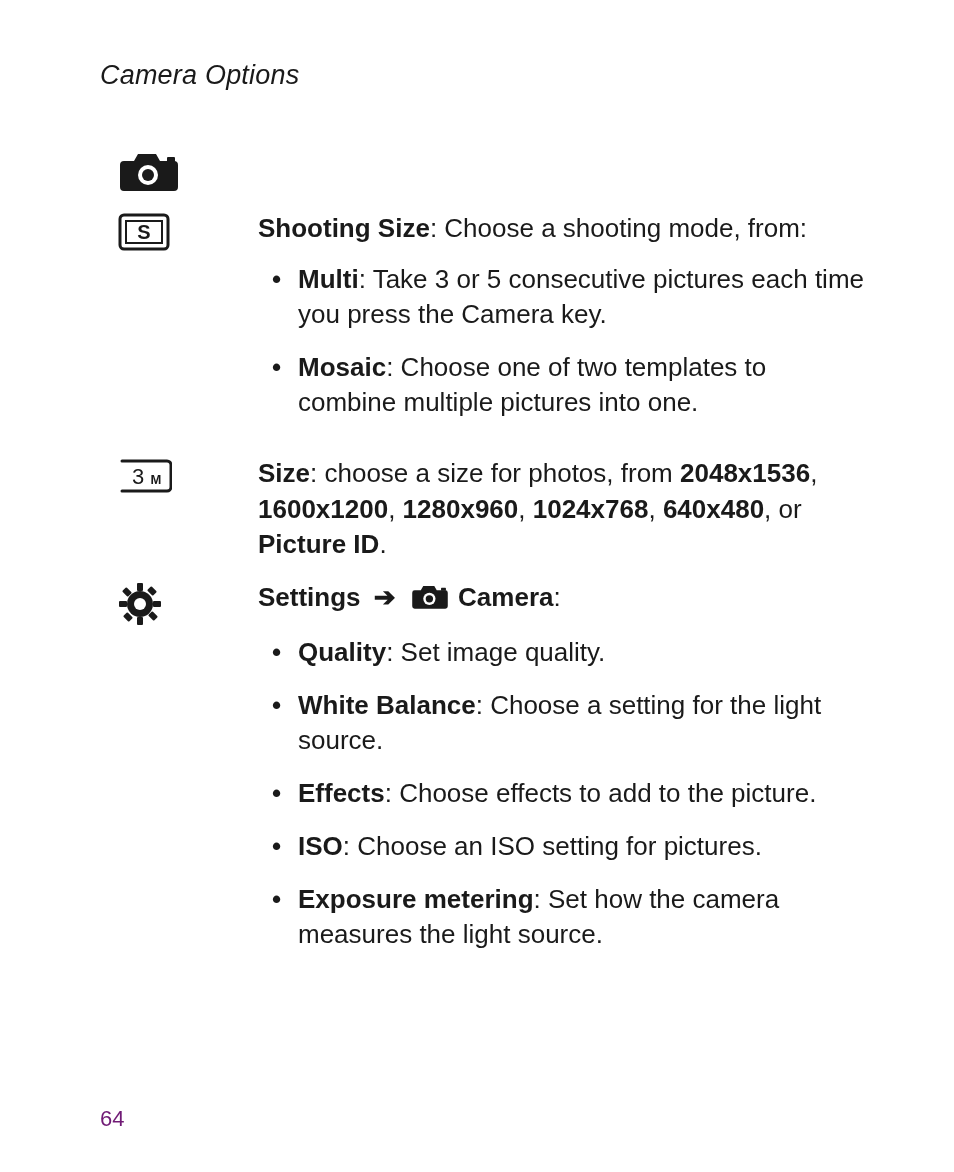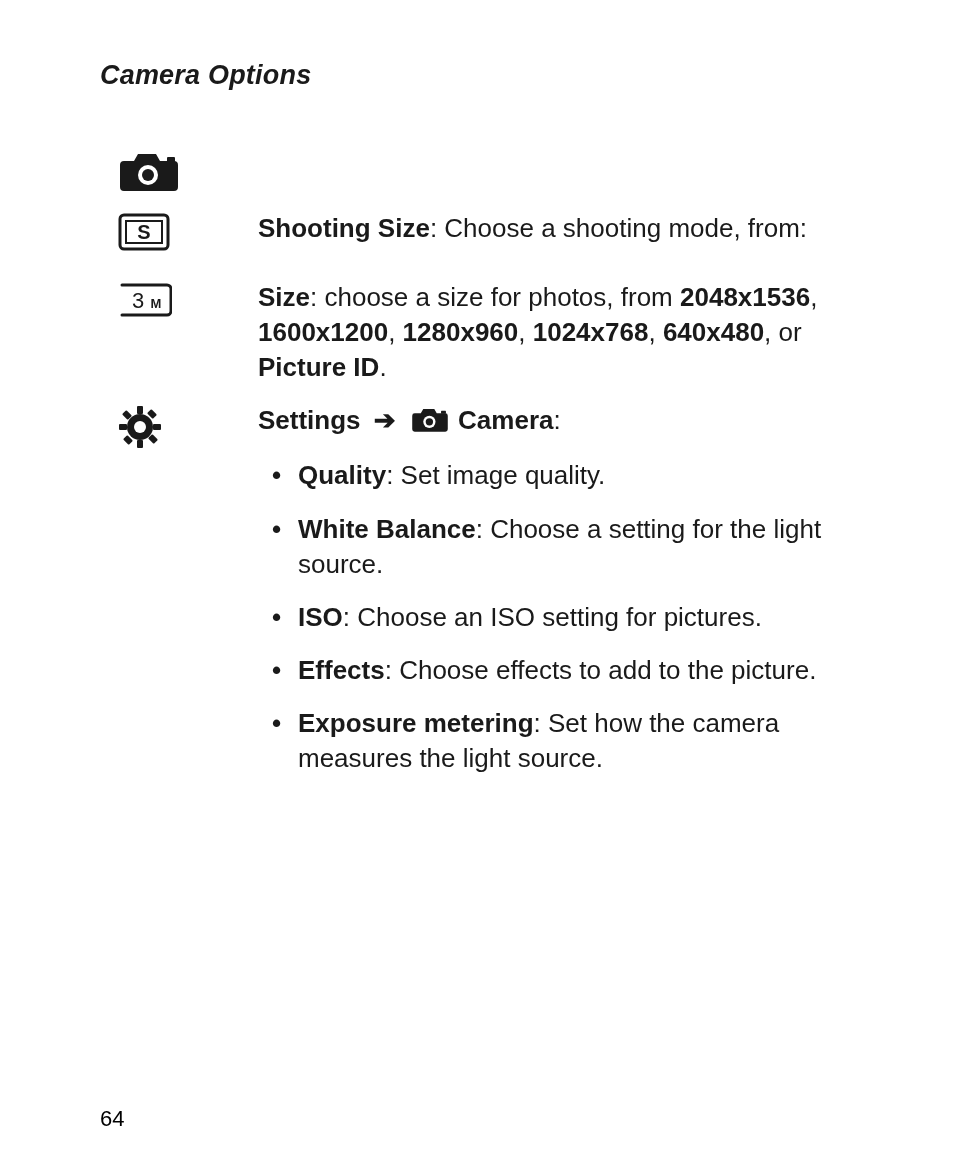--- a/index.html
+++ b/index.html
@@ -11,21 +11,21 @@
     width: 954px;
   }
   .page {
     box-sizing: border-box;
     width: 954px;
     min-height: 1172px;
     padding: 60px 90px 50px 100px;
     position: relative;
   }
   .heading {
-    font-weight: 700;
+    font-weight: 400;
     font-style: italic;
     font-size: 27px;
     letter-spacing: 0.2px;
     margin-bottom: 58px;
   }
   .option-row {
     display: flex;
     align-items: flex-start;
     margin-bottom: 18px;
   }
@@ -61,21 +61,21 @@
     top: 0;
     font-size: 26px;
     font-weight: 700;
     color: #1a1a1a;
   }
   .page-number {
     position: absolute;
     bottom: 40px;
     left: 100px;
     font-size: 22px;
-    color: #000000;
+    color: #701a75;
   }
   .inline-icon {
     display: inline-block;
     vertical-align: -4px;
     margin: 0 2px;
   }
   .arrow {
     display: inline-block;
     margin: 0 6px;
     font-weight: 700;
@@ -104,20 +104,22 @@
     <div class="icon-col">
       <svg width="52" height="38" viewBox="0 0 52 38">
         <rect x="2" y="2" width="48" height="34" rx="4" fill="none" stroke="#1a1a1a" stroke-width="3"></rect>
         <rect x="8" y="8" width="36" height="22" fill="none" stroke="#1a1a1a" stroke-width="2"></rect>
         <text x="26" y="26" text-anchor="middle" font-family="Arial" font-size="20" font-weight="700" fill="#1a1a1a">S</text>
       </svg>
     </div>
     <div class="text-col">
       <span class="bold">Shooting Size</span><span>: Choose a shooting mode, from:</span>
       <ul>
+        <li><span class="bold">Multi</span><span>: Take 3 or 5 consecutive pictures each time you press the Camera key.</span></li>
+        <li><span class="bold">Mosaic</span><span>: Choose one of two templates to combine multiple pictures into one.</span></li>
       </ul>
     </div>
   </div>
 
   <div class="option-row" style="margin-top:12px;">
     <div class="icon-col">
       <svg width="54" height="36" viewBox="0 0 54 36">
         <path d="M5 2 h44 a5 5 0 0 1 5 5 v22 a5 5 0 0 1 -5 5 h-44 v-5 h44 v-22 h-44 z" fill="none"></path>
         <path d="M4 3 h45 a4 4 0 0 1 4 4 v22 a4 4 0 0 1 -4 4 h-45" fill="none" stroke="#1a1a1a" stroke-width="3" stroke-linecap="round"></path>
         <text x="20" y="26" text-anchor="middle" font-family="Arial" font-size="22" fill="#1a1a1a">3</text>
@@ -154,21 +156,21 @@
           <path d="M6 10 h10 l4 -7 h18 l4 7 h14 a4 4 0 0 1 4 4 v22 a4 4 0 0 1 -4 4 h-50 a4 4 0 0 1 -4 -4 v-22 a4 4 0 0 1 4 -4 z" fill="#1a1a1a"></path>
           <circle cx="30" cy="24" r="10" fill="#ffffff"></circle>
           <circle cx="30" cy="24" r="6" fill="#1a1a1a"></circle>
           <rect x="49" y="6" width="8" height="5" rx="1" fill="#1a1a1a"></rect>
         </svg>
       </span>
       <span class="bold">Camera</span><span>:</span>
       <ul>
         <li><span class="bold">Quality</span><span>: Set image quality.</span></li>
         <li><span class="bold">White Balance</span><span>: Choose a setting for the light source.</span></li>
+        <li><span class="bold">Effects</span><span>: Choose effects to add to the picture.</span></li>
         <li><span class="bold">ISO</span><span>: Choose an ISO setting for pictures.</span></li>
-        <li><span class="bold">Effects</span><span>: Choose effects to add to the picture.</span></li>
         <li><span class="bold">Exposure metering</span><span>: Set how the camera measures the light source.</span></li>
       </ul>
     </div>
   </div>
 
   <div class="page-number">64</div>
 </div>
 
 </body></html>

